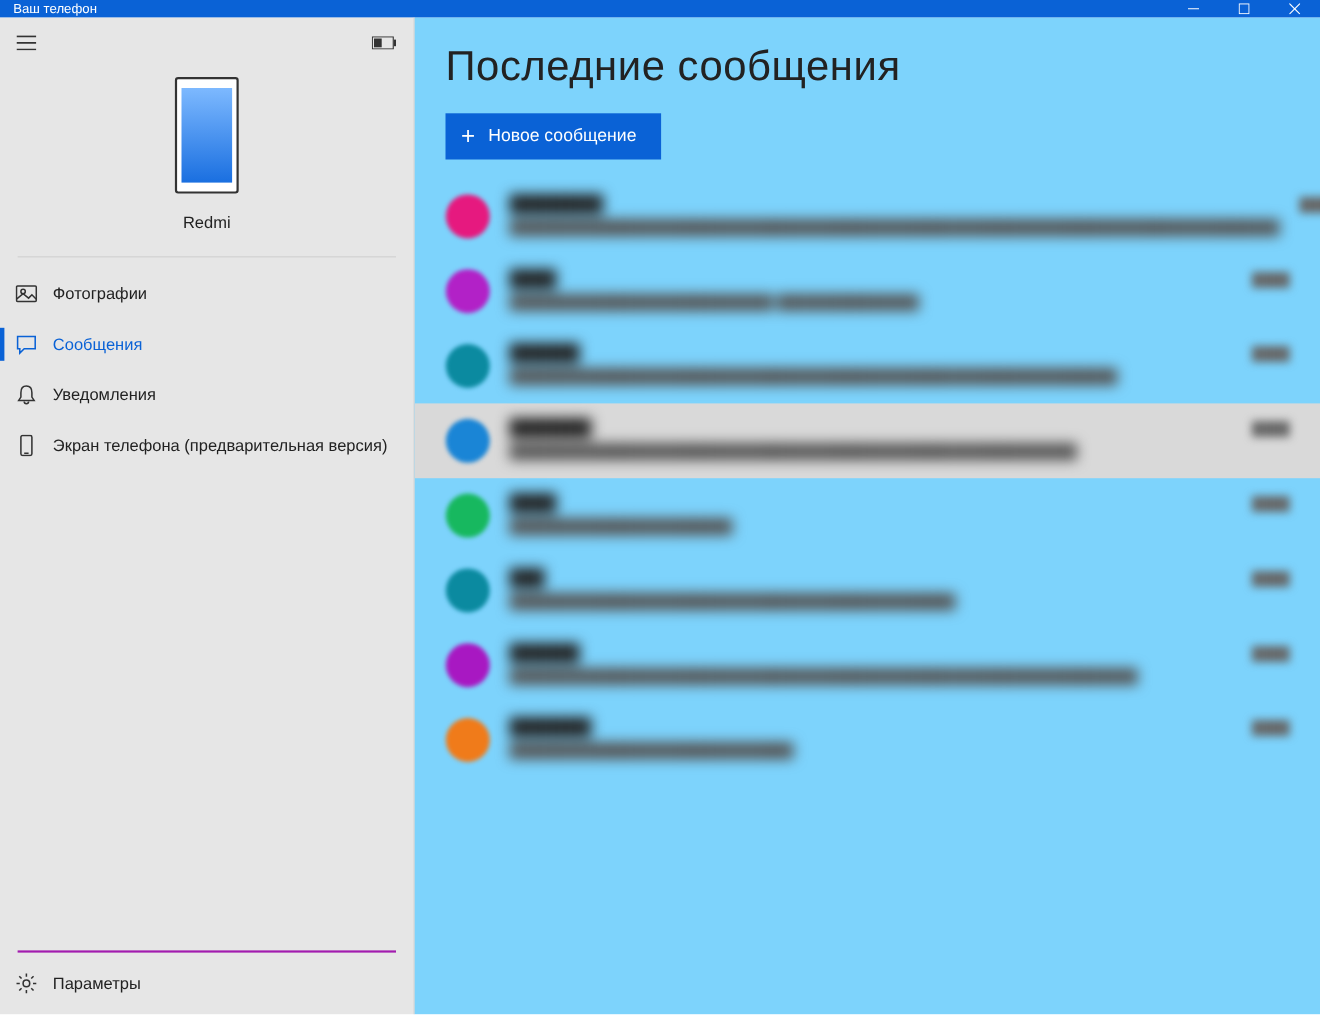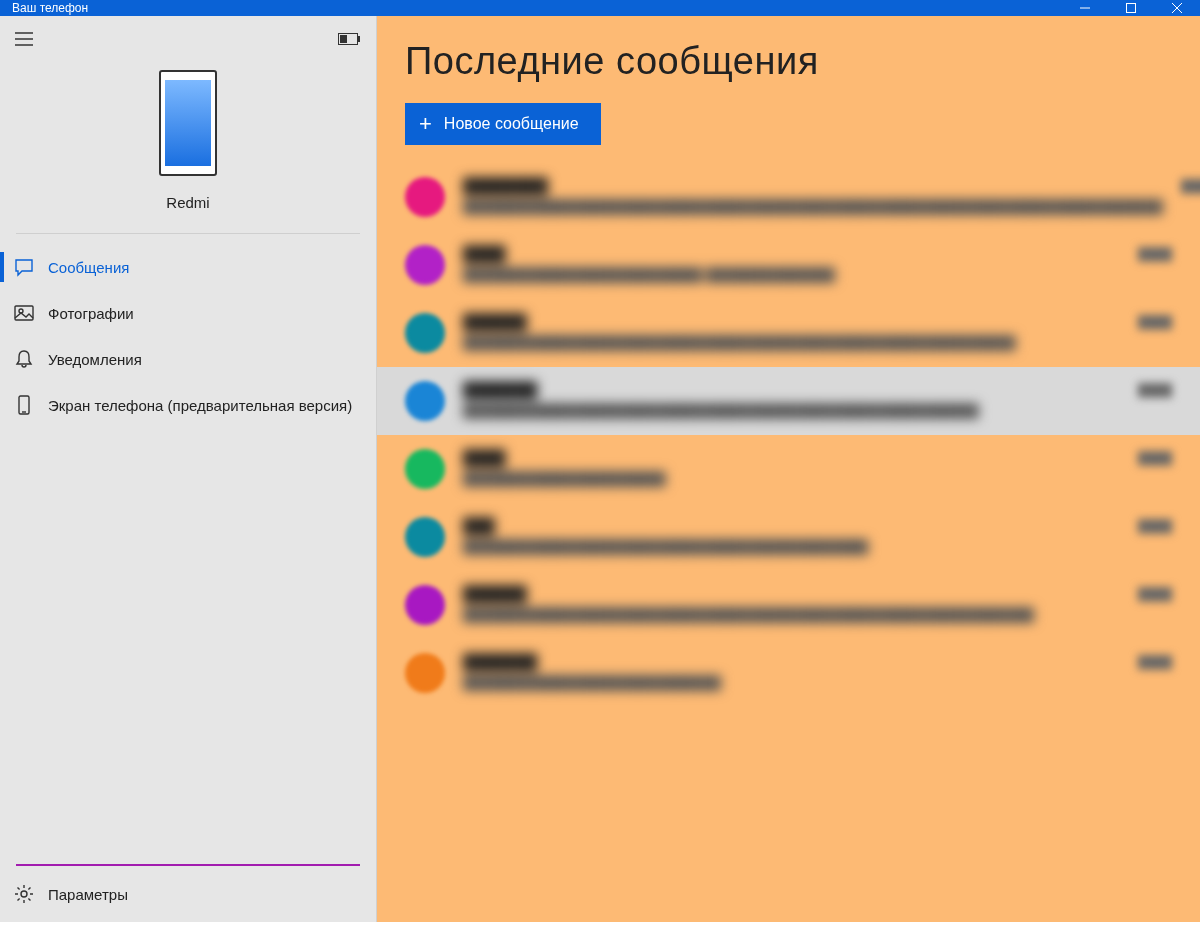--- a/index.html
+++ b/index.html
@@ -75,21 +75,21 @@
 .nav-item.active .nav-icon svg { stroke:#0a62d6; fill:none; }
 .nav-item.active { color:#0a62d6; }
 
 .sidebar-bottom { border-top:2px solid #a21caf; margin: 0 16px; }
 .settings-row {
   display:flex; align-items:center; height:56px; padding-left: 0px; cursor:pointer;
   font-size:15px; color:#222;
 }
 .settings-row .nav-icon { width:20px; height:20px; margin-right:14px; margin-left:-2px; display:flex; align-items:center; justify-content:center;}
 
-.content { flex:1; background:#fdba74; display:flex; flex-direction:column; overflow:hidden; }
+.content { flex:1; background:#7dd3fc; display:flex; flex-direction:column; overflow:hidden; }
 .content-inner { padding: 24px 28px 0 28px; }
 .page-title { font-size: 38px; font-weight: 300; color:#222; letter-spacing:0.5px; }
 .subrow { display:flex; justify-content:space-between; align-items:center; margin-top:10px; }
 .last-updated { font-size:15px; color:#555; }
 .refresh { color:#0a62d6; font-size:15px; cursor:pointer; }
 
 .new-msg-btn {
   margin-top: 20px;
   background:#0a62d6; color:#fff;
   border:none; height:42px; padding: 0 22px 0 14px;
@@ -155,37 +155,37 @@
     <div class="phone-block">
       <div class="phone-device">
         <div class="phone-screen"></div>
       </div>
       <div class="phone-name">Redmi</div>
     </div>
 
     <div class="sb-divider"></div>
 
     <div class="nav">
-      <div class="nav-item active">
-        <span class="nav-icon">
-          <svg viewBox="0 0 20 20" fill="none" stroke="#0a62d6" stroke-width="1.4">
-              <path d="M2 3 H18 V14 H8 L4 18 V14 H2 Z"></path>
-            </svg>
-        </span>
-        <span>Сообщения</span>
-      </div>
       <div class="nav-item">
         <span class="nav-icon">
           <svg viewBox="0 0 20 20" fill="none" stroke="#333" stroke-width="1.4">
               <rect x="1" y="3" width="18" height="14" rx="1"></rect>
               <circle cx="7" cy="8" r="2"></circle>
               <path d="M1 15 L7 10 L12 14 L15 11 L19 15"></path>
             </svg>
         </span>
         <span>Фотографии</span>
+      </div>
+      <div class="nav-item active">
+        <span class="nav-icon">
+          <svg viewBox="0 0 20 20" fill="none" stroke="#0a62d6" stroke-width="1.4">
+              <path d="M2 3 H18 V14 H8 L4 18 V14 H2 Z"></path>
+            </svg>
+        </span>
+        <span>Сообщения</span>
       </div>
       <div class="nav-item">
         <span class="nav-icon">
           <svg viewBox="0 0 20 20" fill="none" stroke="#333" stroke-width="1.4">
               <path d="M10 2 C6 2 5 5 5 8 V12 L3 15 H17 L15 12 V8 C15 5 14 2 10 2 Z"></path>
               <path d="M8 16 C8 17.5 9 18 10 18 C11 18 12 17.5 12 16"></path>
             </svg>
         </span>
         <span>Уведомления</span>
       </div>

